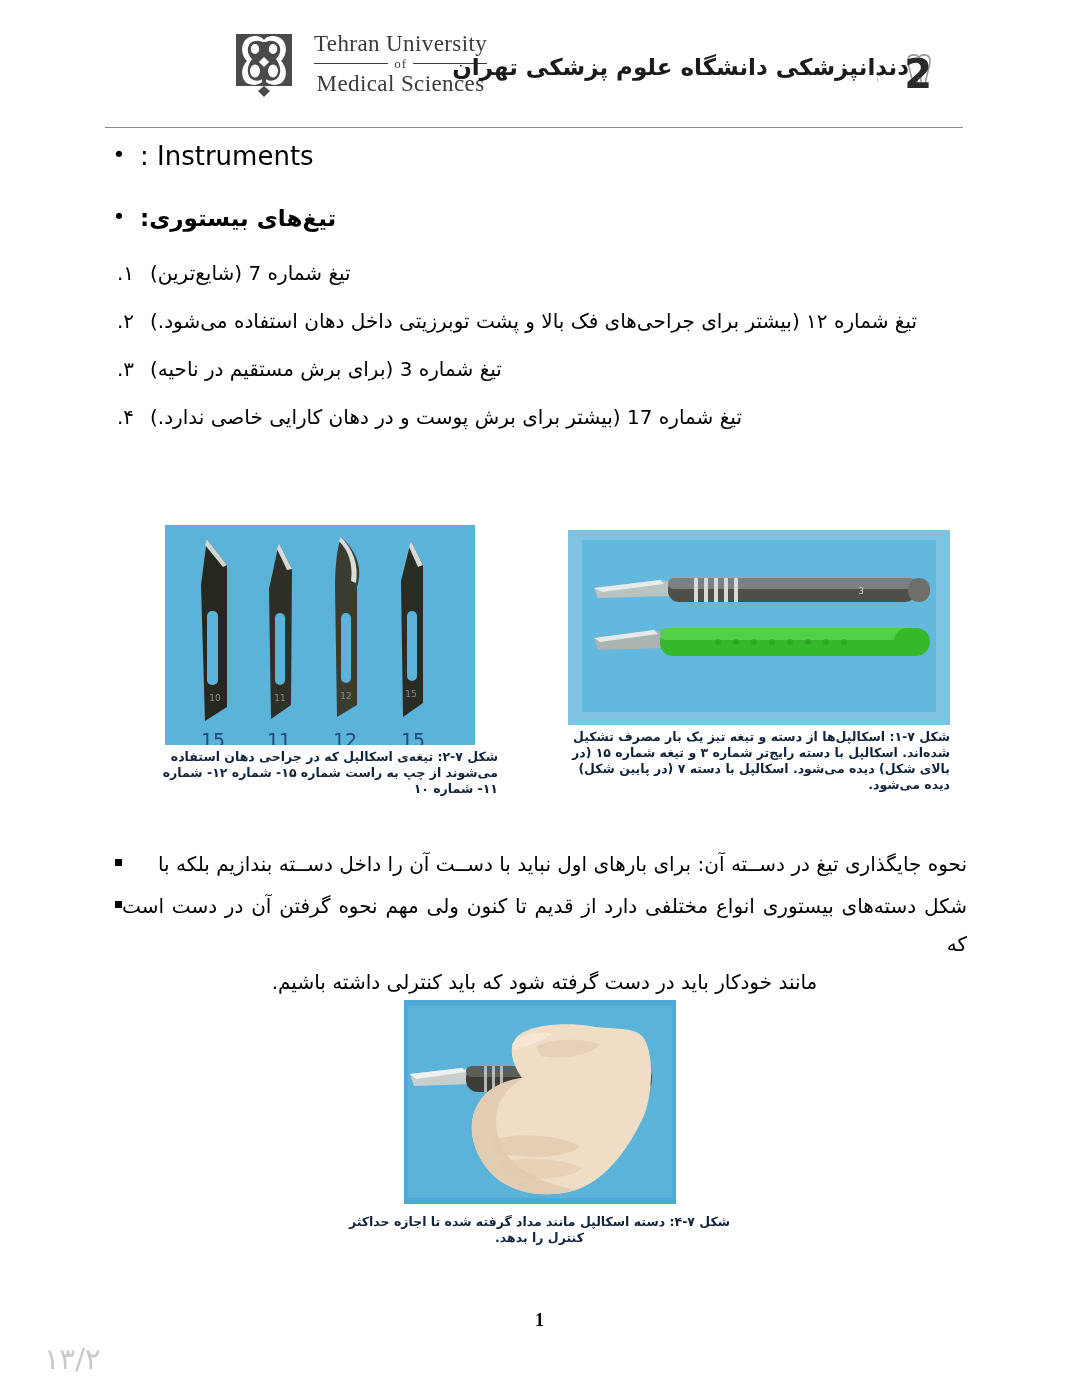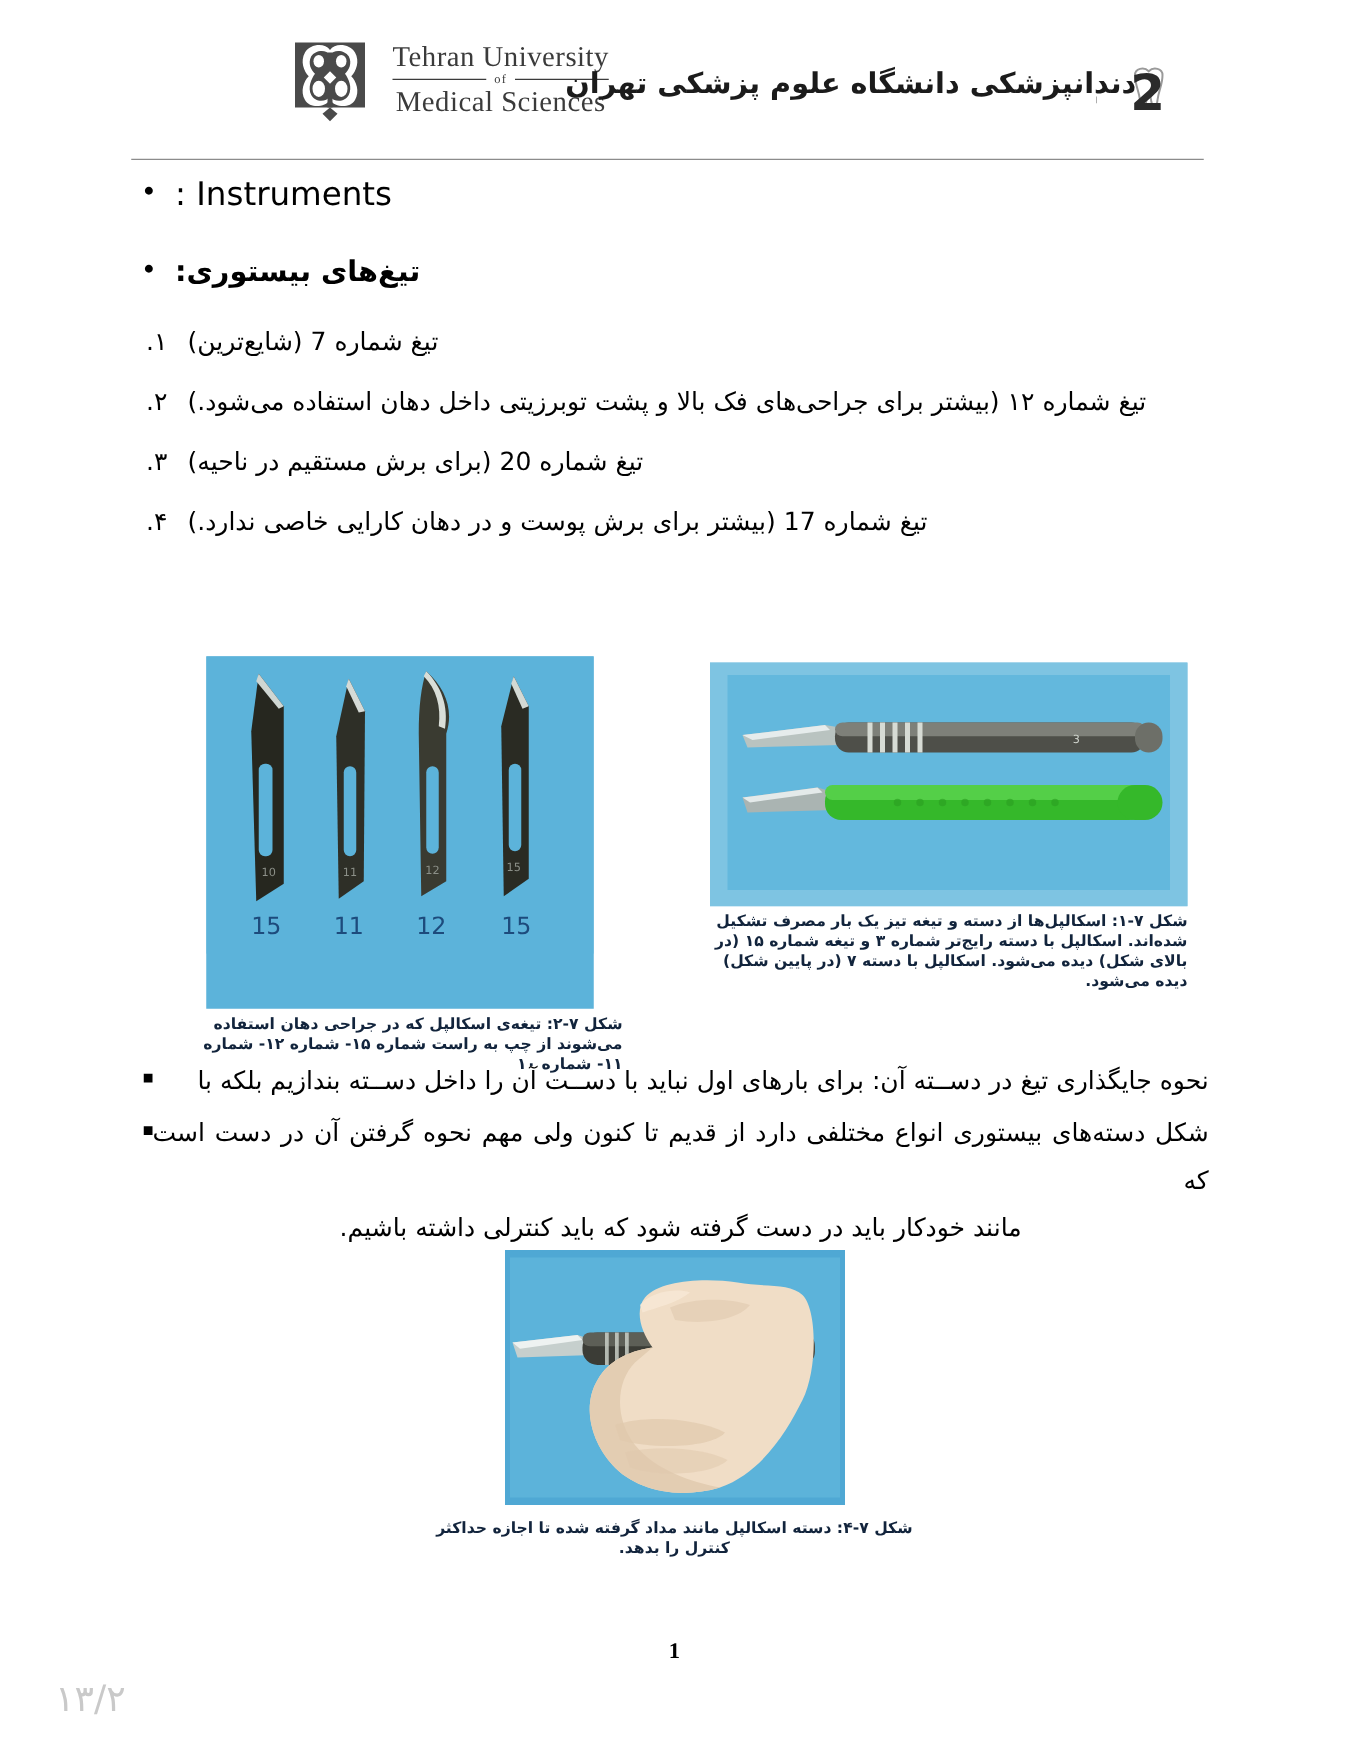--- a/index.html
+++ b/index.html
@@ -58,21 +58,21 @@
     color: #3b3b3b;
     line-height: 1.04;
     direction: ltr;
   }
   .logo-text .l1 {
     font-size: 23px;
     letter-spacing: 0.4px;
     white-space: nowrap;
   }
   .logo-text .l2 {
-    font-size: 10px;
+    font-size: 13px;
     letter-spacing: 1px;
     display: flex;
     align-items: center;
     justify-content: center;
     gap: 6px;
     margin: 1px 0;
   }
   .logo-text .l2::before,
   .logo-text .l2::after {
     content: "";
@@ -185,21 +185,21 @@
     position: absolute;
   }
   .fig-left  { left: 142px; top: 0;  width: 356px; }
   .fig-right { left: 568px; top: 5px; width: 382px; }
 
   .photo {
     position: relative;
     overflow: hidden;
     background: #5cb3da;
   }
-  .photo-blades { width: 310px; height: 282px; margin: 0 auto; }
+  .photo-blades { width: 310px; height: 220px; margin: 0 auto; }
   .photo-handles { width: 382px; height: 195px; }
 
   .fig-caption {
     font-size: 12.5px;
     font-weight: 700;
     line-height: 16px;
     color: #12243c;
     margin-top: 4px;
     direction: rtl;
   }
@@ -327,21 +327,21 @@
   <ol class="blade-list">
     <li>
       <span class="txt">تیغ شماره 7 (شایع‌ترین)</span>
       <span class="num">۱.</span>
     </li>
     <li>
       <span class="txt">تیغ شماره ۱۲ (بیشتر برای جراحی‌های فک بالا و پشت توبرزیتی داخل دهان  استفاده می‌شود.)</span>
       <span class="num">۲.</span>
     </li>
     <li>
-      <span class="txt">تیغ شماره 20 (برای برش مستقیم در ناحیه)</span>
+      <span class="txt">تیغ شماره 3 (برای برش مستقیم در ناحیه)</span>
       <span class="num">۳.</span>
     </li>
     <li>
       <span class="txt">تیغ شماره 17 (بیشتر برای برش پوست و در دهان کارایی خاصی ندارد.)</span>
       <span class="num">۴.</span>
     </li>
   </ol>
 
 </div>
 

